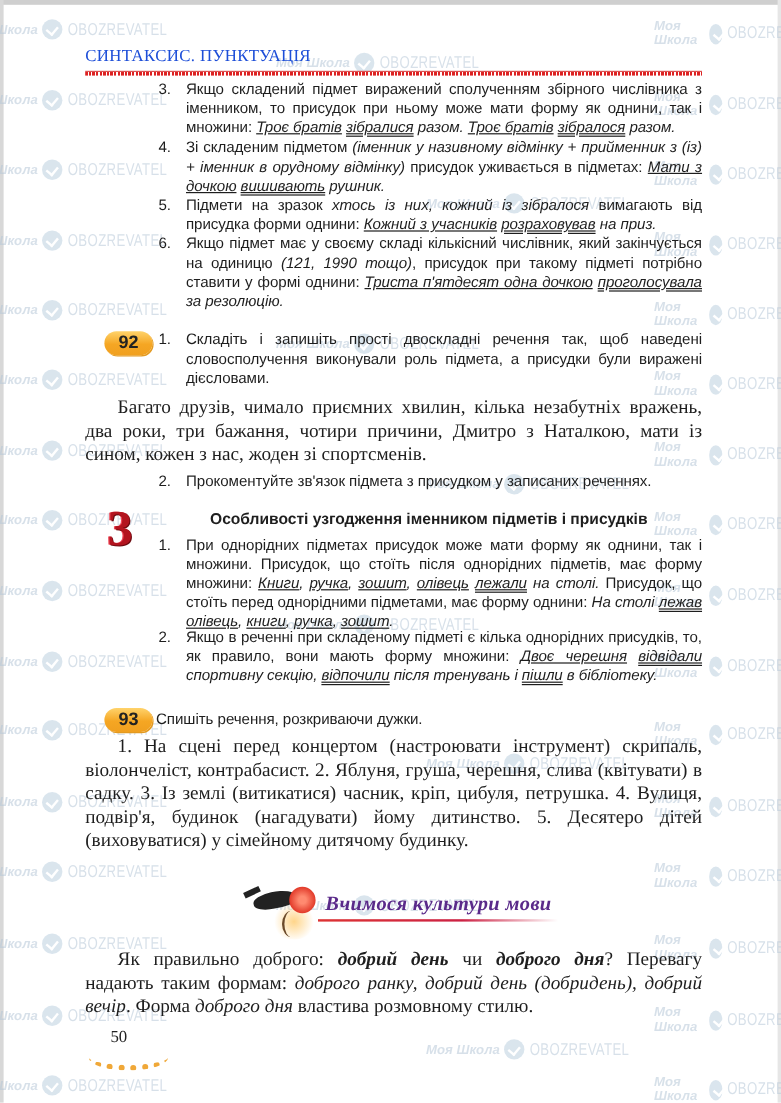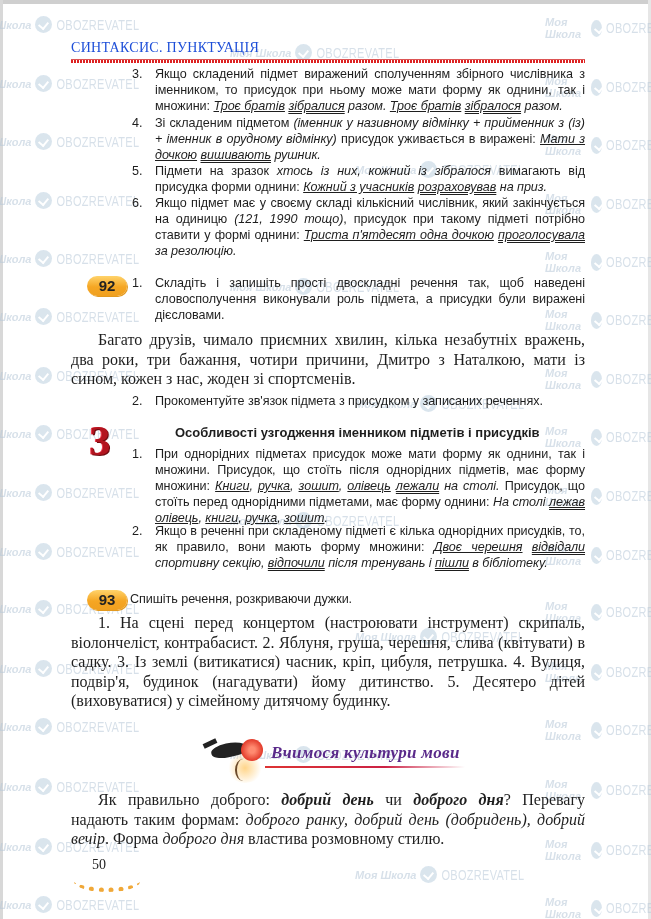--- a/index.html
+++ b/index.html
@@ -283,21 +283,21 @@
   <div class="rule sans" style="left:132px; top:66px; width:453px;">
     <span class="num">3.</span>
     <span class="txt">
       <span>Якщо складений підмет виражений сполученням збірного числівника з іменником, то присудок при ньому може мати форму як однини, так і множини: </span><i><span class="u">Троє братів</span> <span class="uu">зібралися</span> разом. <span class="u">Троє братів</span> <span class="uu">зібралося</span> разом.</i>
     </span>
   </div>
 
   <div class="rule sans" style="left:132px; top:115px; width:453px;">
     <span class="num">4.</span>
     <span class="txt">
-      <span>Зі складеним підметом </span><i>(іменник у називному відмінку + прийменник з (із) + іменник в орудному відмінку)</i><span> присудок уживається в виражені: </span><i><span class="u">Мати з дочкою</span> <span class="uu">вишивають</span> рушник.</i>
+      <span>Зі складеним підметом </span><i>(іменник у називному відмінку + прийменник з (із) + іменник в орудному відмінку)</i><span> присудок уживається в підметах: </span><i><span class="u">Мати з дочкою</span> <span class="uu">вишивають</span> рушник.</i>
     </span>
   </div>
 
   <div class="rule sans" style="left:132px; top:163px; width:453px;">
     <span class="num">5.</span>
     <span class="txt">
       <span>Підмети на зразок </span><i>хтось із них, кожний із зібралося</i><span> вимагають від присудка форми однини: </span><i><span class="u">Кожний з учасників</span> <span class="uu">розраховував</span> на приз.</i>
     </span>
   </div>
 

